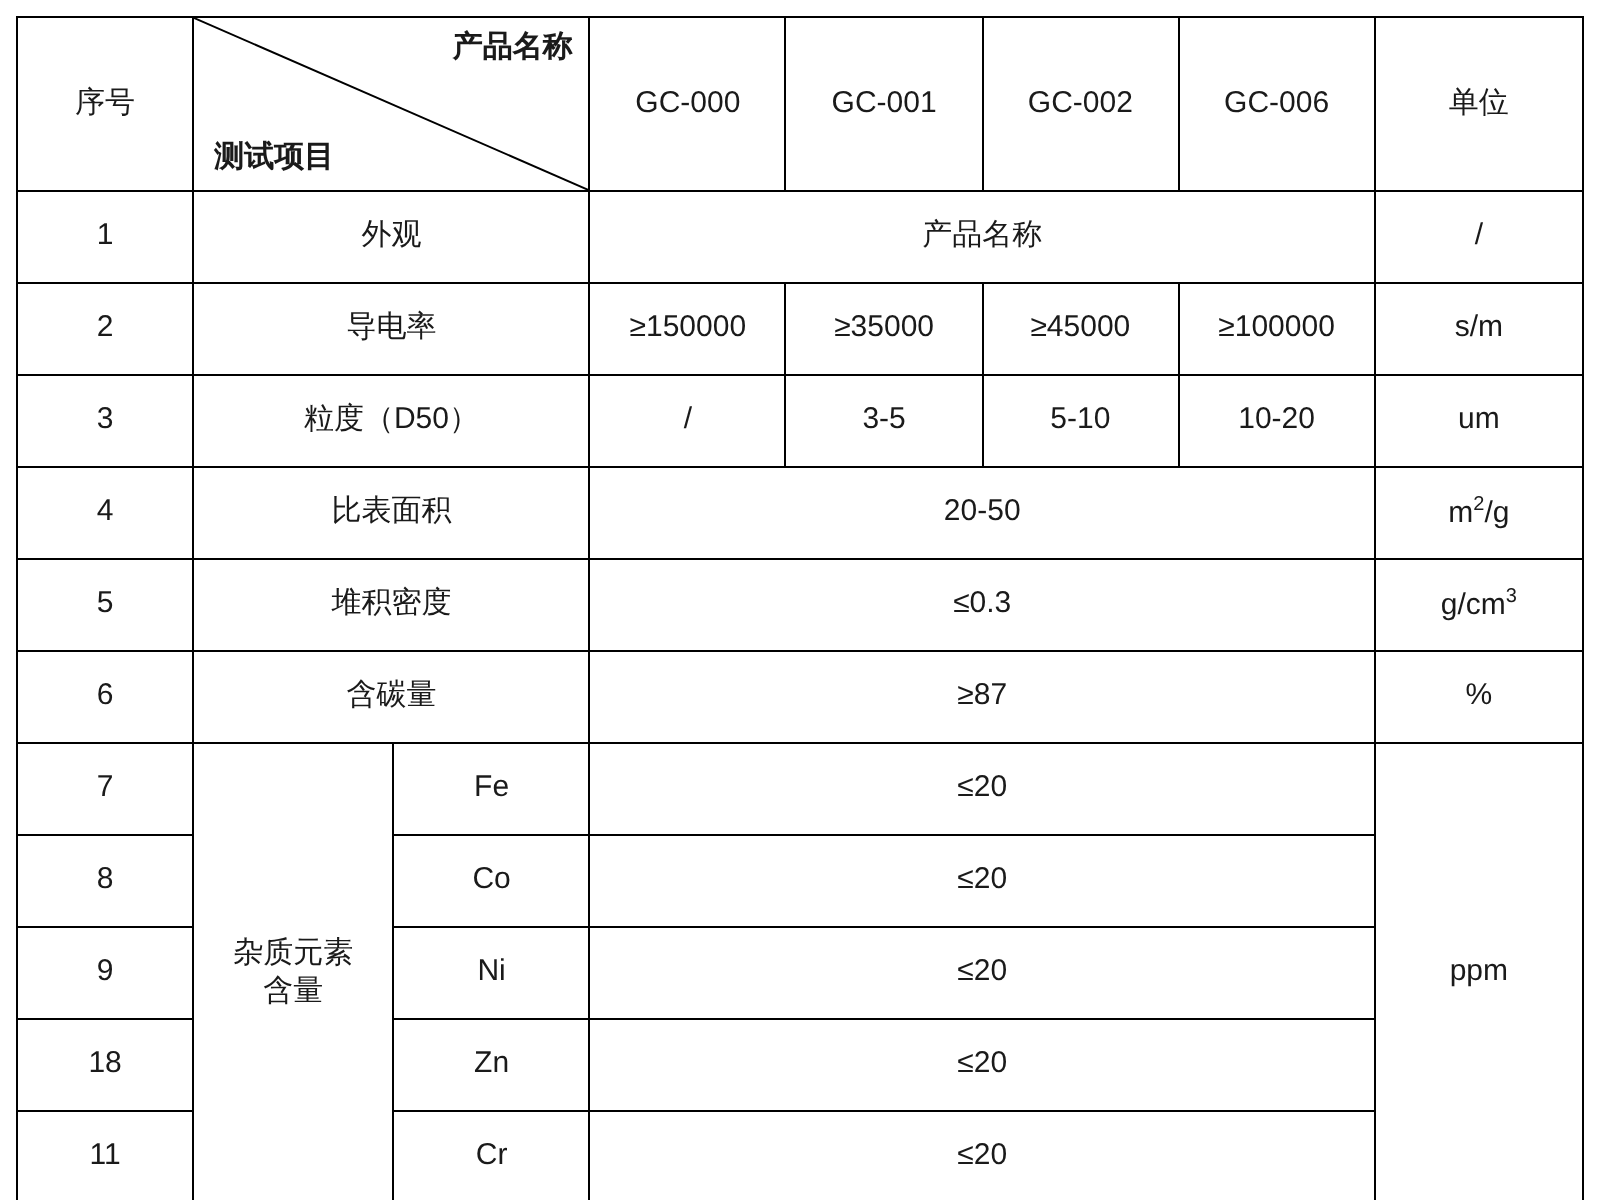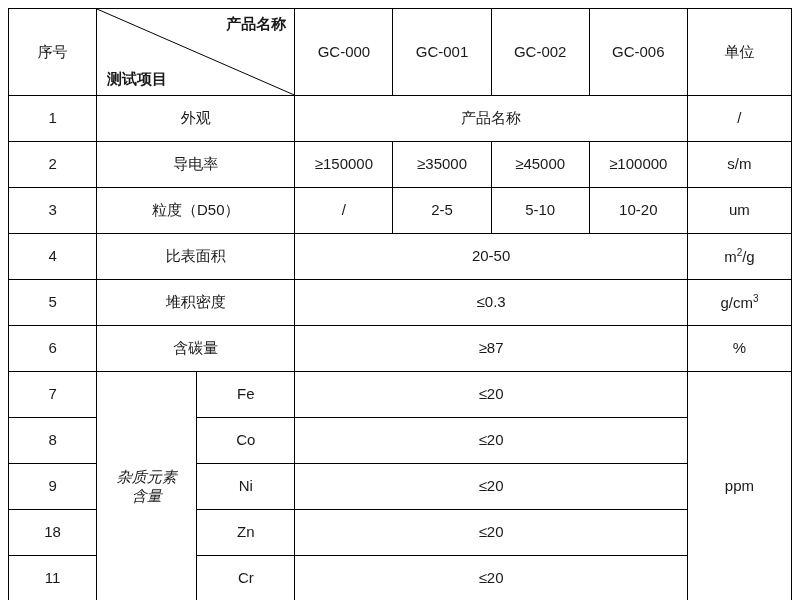--- a/index.html
+++ b/index.html
@@ -81,21 +81,20 @@
   .hdr-grade, .hdr-unit {
     height: 86px !important;
     font-size: 15px;
   }
   .rowlabel {
     font-size: 15px;
   }
   .impurity-label {
     font-size: 15px;
     line-height: 1.9;
-    font-style: italic;
   }
   sup, .sup {
     font-size: 10px;
     vertical-align: super;
   }
   .small-row td { height: 45px; }
 </style>
 </head>
 <body>
 
@@ -143,21 +142,21 @@
         <td>≥35000</td>
         <td>≥45000</td>
         <td>≥100000</td>
         <td>s/m</td>
       </tr>
 
       <tr class="small-row">
         <td>3</td>
         <td class="rowlabel" colspan="2">粒度（D50）</td>
         <td>/</td>
-        <td>2-5</td>
+        <td>3-5</td>
         <td>5-10</td>
         <td>10-20</td>
         <td>um</td>
       </tr>
 
       <tr class="small-row">
         <td>4</td>
         <td class="rowlabel" colspan="2">比表面积</td>
         <td colspan="4">20-50</td>
         <td><span>m</span><sup class="sup">2</sup><span>/g</span></td>

